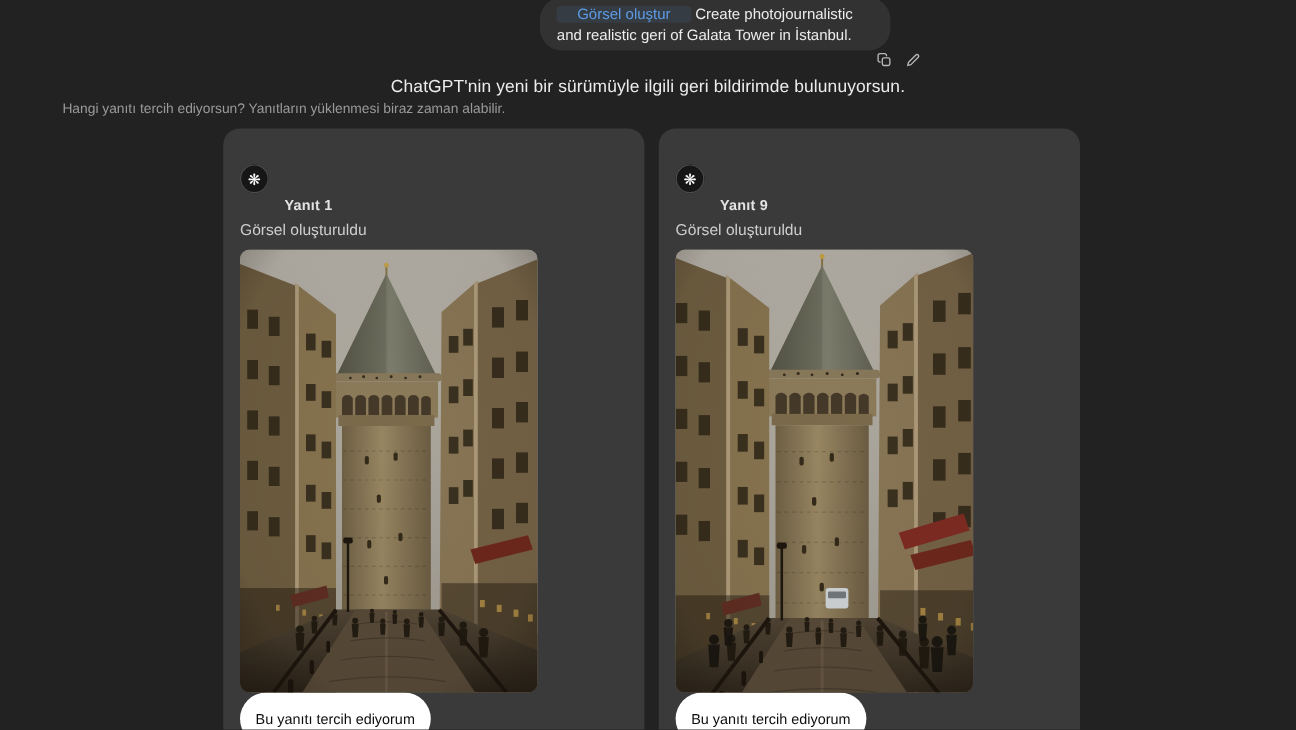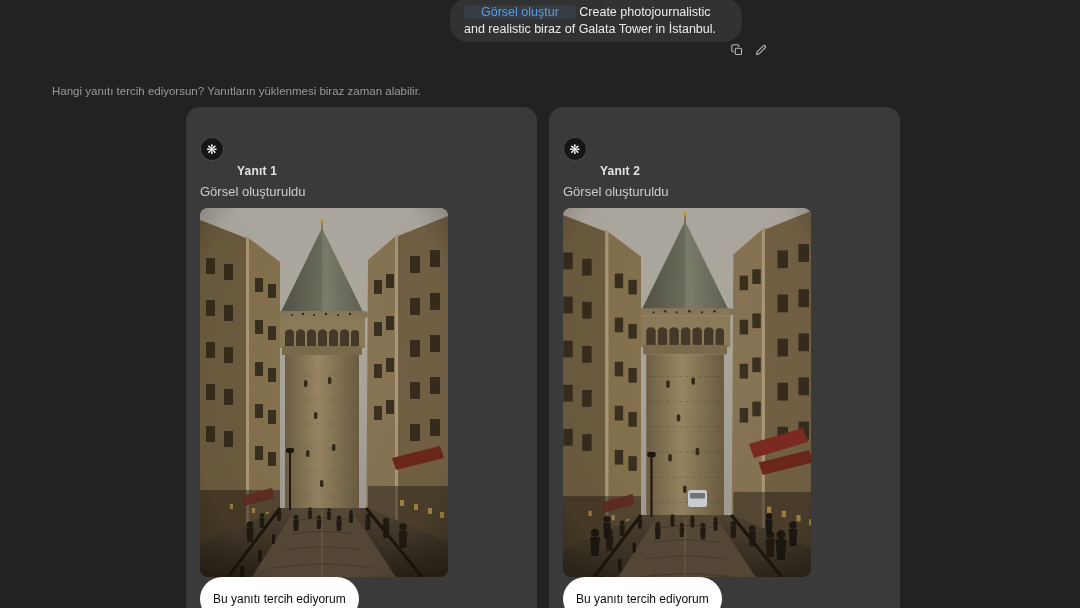--- a/index.html
+++ b/index.html
@@ -63,37 +63,38 @@
     background:var(--btn-bg,#ffffff);color:var(--btn-text,#0d0d0d);
     font-size:12px;font-weight:500;font-family:inherit;cursor:pointer;
   }
 </style>
 </head>
 <body>
 
 <div class="stage">
 
   <div class="bubble">
-    <span class="tool-chip">Görsel oluştur</span><span> Create photojournalistic and realistic biraz of Galata Tower in İstanbul.</span>
+    <span class="tool-chip">Görsel oluştur</span><span> Create photojournalistic and realistic geri of Galata Tower in İstanbul.</span>
   </div>
 
   <div class="msg-actions">
     <span class="icon-btn" title="Copy">
       <svg viewBox="0 0 20 20">
           <rect x="7.5" y="7.5" width="9" height="9" rx="2"></rect>
           <path d="M5 12.5H4.6A2.1 2.1 0 0 1 2.5 10.4V4.6A2.1 2.1 0 0 1 4.6 2.5h5.8a2.1 2.1 0 0 1 2.1 2.1V5"></path>
         </svg>
     </span>
     <span class="icon-btn" title="Edit">
       <svg viewBox="0 0 20 20">
           <path d="M3.5 16.5l1-3.8 8.7-8.7a1.9 1.9 0 0 1 2.8 2.8l-8.7 8.7-3.8 1z"></path>
         </svg>
     </span>
   </div>
 
+  <div class="feedback-title">ChatGPT'nin yeni bir sürümüyle ilgili geri bildirimde bulunuyorsun.</div>
   <div class="feedback-sub">Hangi yanıtı tercih ediyorsun? Yanıtların yüklenmesi biraz zaman alabilir.</div>
 
   <svg width="0" height="0" style="position:absolute">
     <defs>
       <linearGradient id="sky" x1="0" y1="0" x2="0" y2="1">
         <stop offset="0" stop-color="#b9b7b1"></stop>
           <stop offset="1" stop-color="#a7a59e"></stop>
       </linearGradient>
       <linearGradient id="stone" x1="0" y1="0" x2="1" y2="0">
         <stop offset="0" stop-color="#6e6148"></stop>
@@ -291,21 +292,21 @@
         <svg viewBox="0 0 248 369">
             <use href="#galata-scene"></use>
           </svg>
       </div>
       <button class="prefer-btn">Bu yanıtı tercih ediyorum</button>
     </div>
 
     <div class="card">
       <div class="card-header">
         <span class="logo-circle">❋</span>
-        <span class="response-label">Yanıt 2</span>
+        <span class="response-label">Yanıt 9</span>
       </div>
       <div class="status">Görsel oluşturuldu</div>
       <div class="gen-image" title="Galata Tower between old buildings on a cobblestone street, İstanbul">
         <svg viewBox="0 0 248 369">
           <g transform="translate(-6,-8) scale(1.05)">
               <use href="#galata-scene"></use>
             </g>
 
           <g>
             <rect x="125" y="282" width="19" height="17" rx="2.5" fill="#c9ccce"></rect>

